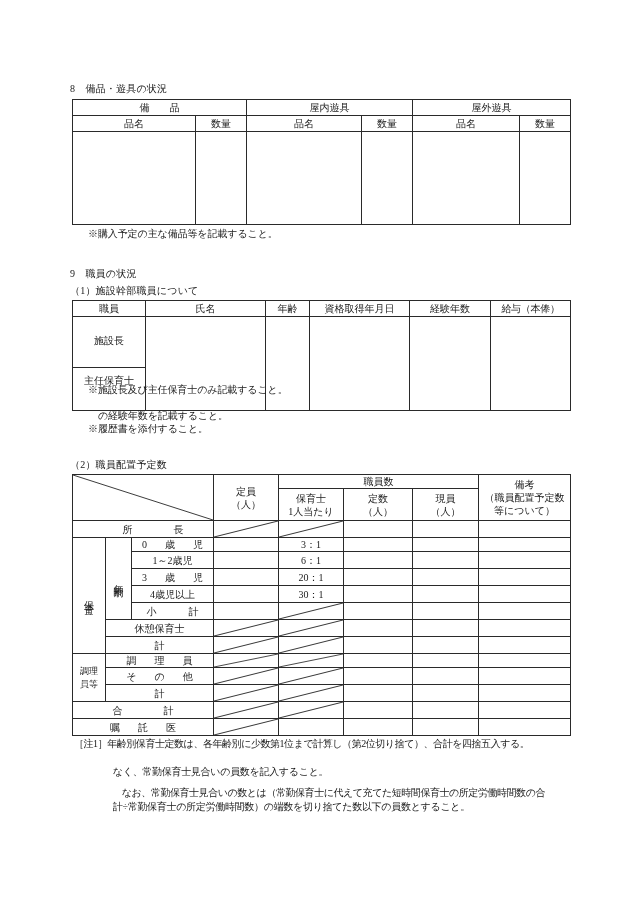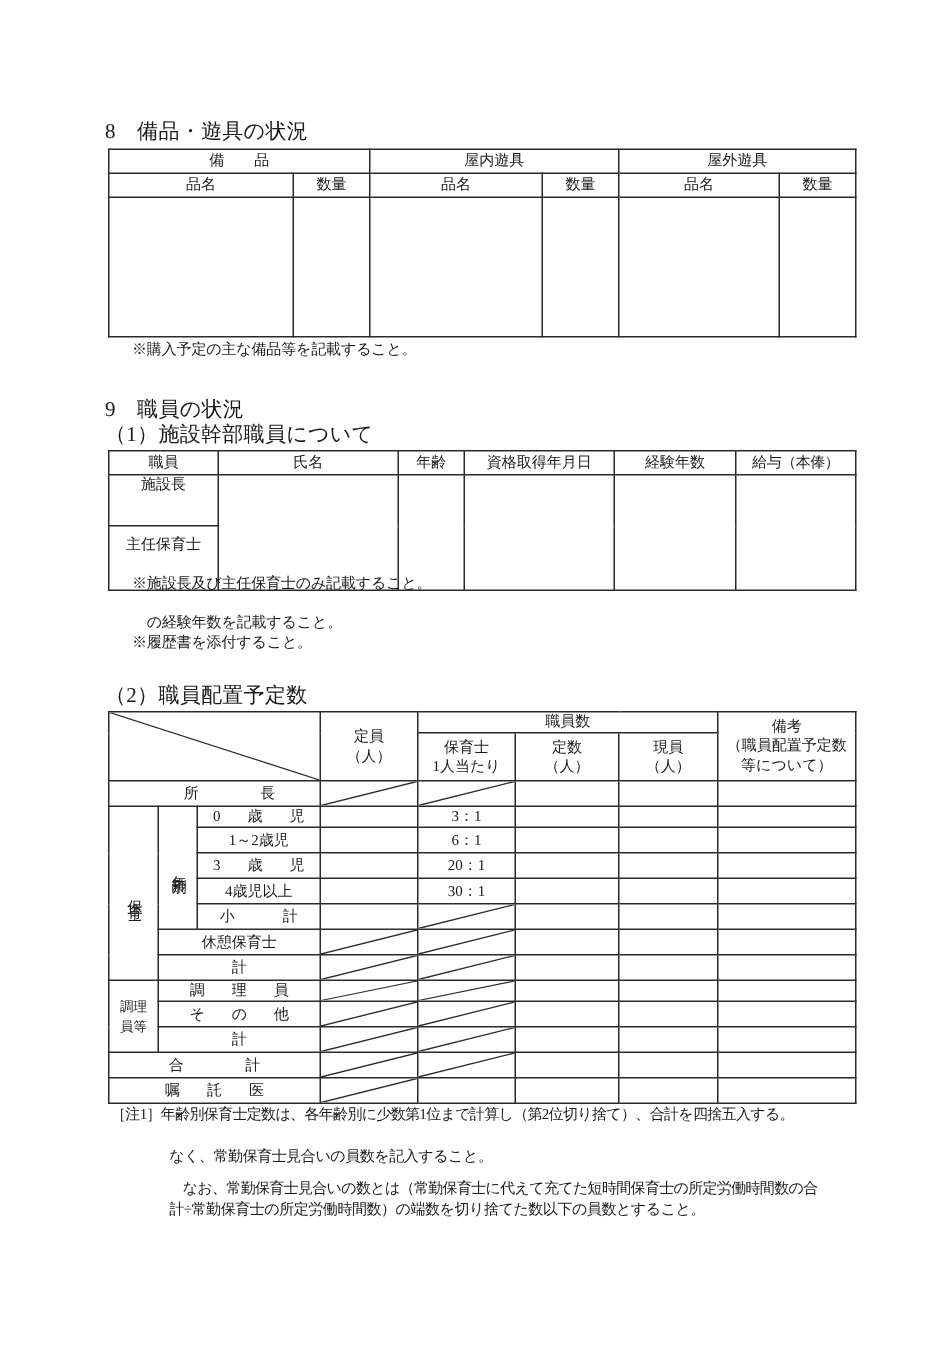--- a/index.html
+++ b/index.html
@@ -16,21 +16,21 @@
     -webkit-font-smoothing: antialiased;
   }
   .page {
     position: absolute;
     left: 0; top: 0;
     width: 630px; height: 903px;
     overflow: hidden;
   }
   .sec-head {
     position: absolute;
-    font-size: 14px;
+    font-size: 10px;
     line-height: 14px;
     white-space: pre;
     letter-spacing: 0.2px;
   }
   .note {
     position: absolute;
     font-size: 10px;
     line-height: 13.5px;
     white-space: pre;
     letter-spacing: -0.1px;
@@ -130,21 +130,21 @@
     <tbody>
       <tr>
         <td style="height:15px;">職員</td>
         <td>氏名</td>
         <td>年齢</td>
         <td>資格取得年月日</td>
         <td>経験年数</td>
         <td class="tight">給与（本俸）</td>
       </tr>
       <tr>
-        <td style="height:33px; vertical-align:top; padding-top:0;text-align:center;">施設長</td>
+        <td style="height:33px; vertical-align:top; padding-top:17px;text-align:center;">施設長</td>
         <td rowspan="2" style="border-bottom:1px solid #2a2a2a;"></td>
         <td rowspan="2"></td>
         <td rowspan="2"></td>
         <td rowspan="2"></td>
         <td rowspan="2"></td>
       </tr>
       <tr>
         <td class="noborder-top" style="height:36px; vertical-align:top; padding-top:6px;">主任保育士</td>
       </tr>
     </tbody>

